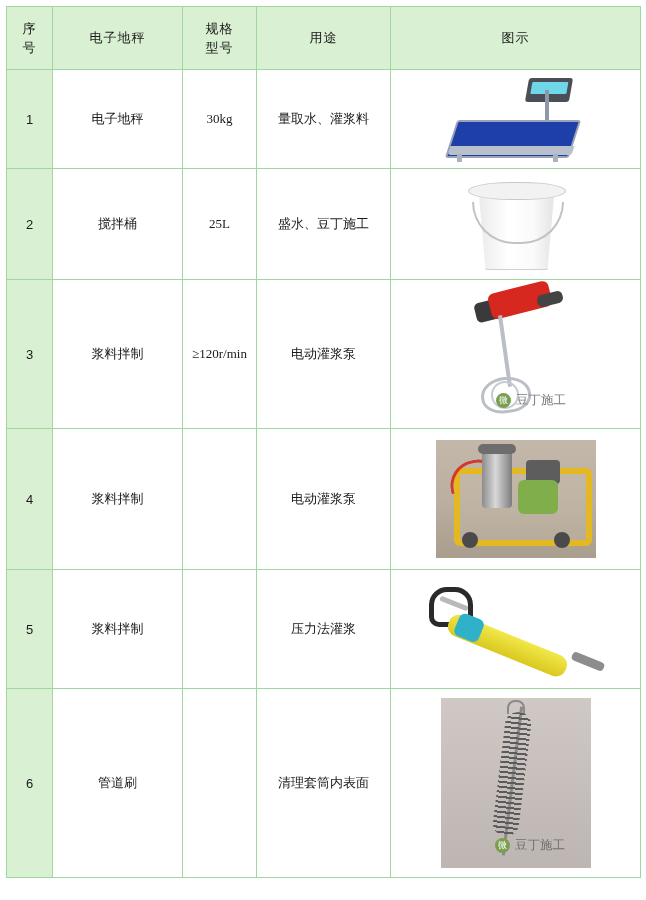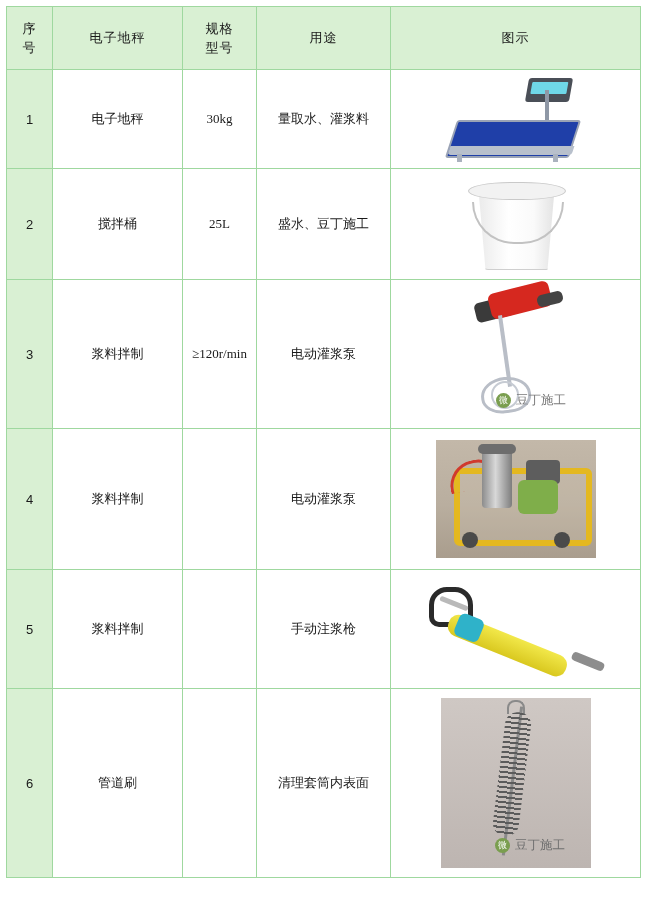--- a/index.html
+++ b/index.html
@@ -518,21 +518,21 @@
               <div class="wheel w2"></div>
             </div>
           </div>
         </td>
       </tr>
 
       <tr class="r5">
         <td class="cell-no">5</td>
         <td class="cell-name">浆料拌制</td>
         <td class="cell-spec"></td>
-        <td class="cell-use">手动注浆枪</td>
+        <td class="cell-use">压力法灌浆</td>
         <td class="cell-pic">
           <div class="pic-wrap">
             <div class="gun">
               <div class="handle"></div>
               <div class="rod"></div>
               <div class="barrel"></div>
               <div class="collar"></div>
               <div class="tip"></div>
             </div>
           </div>

